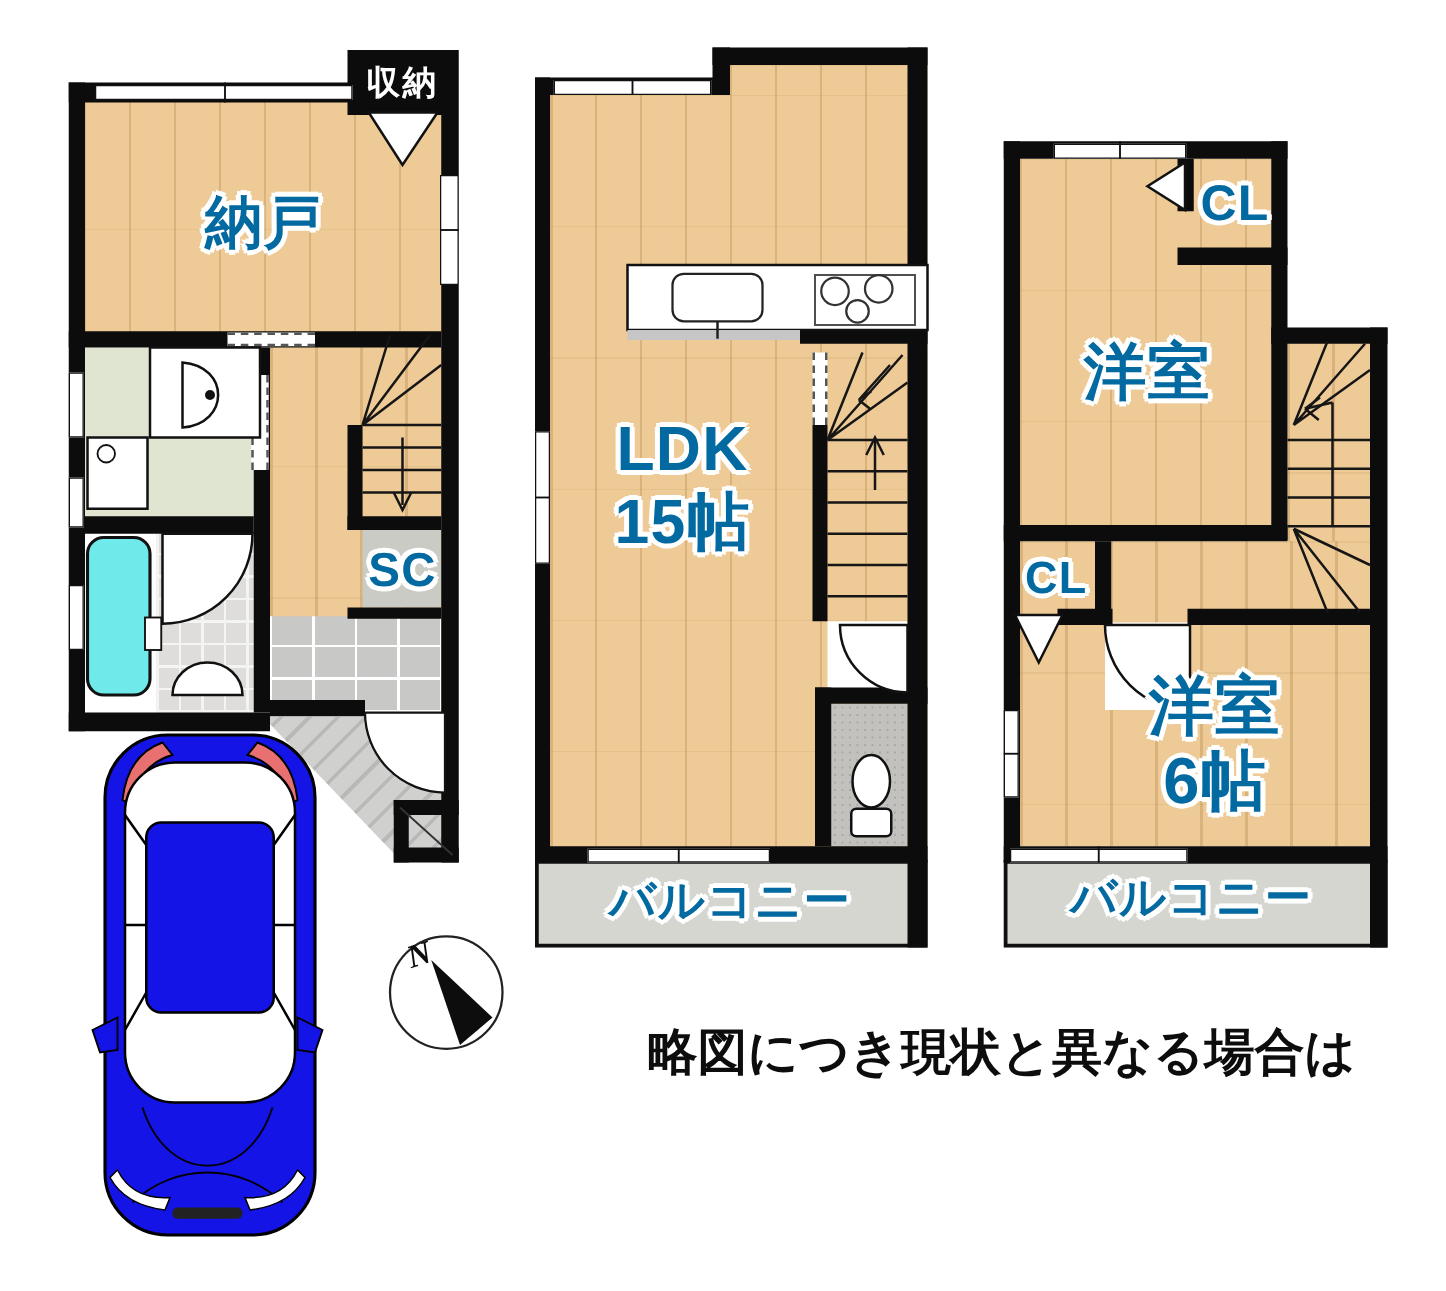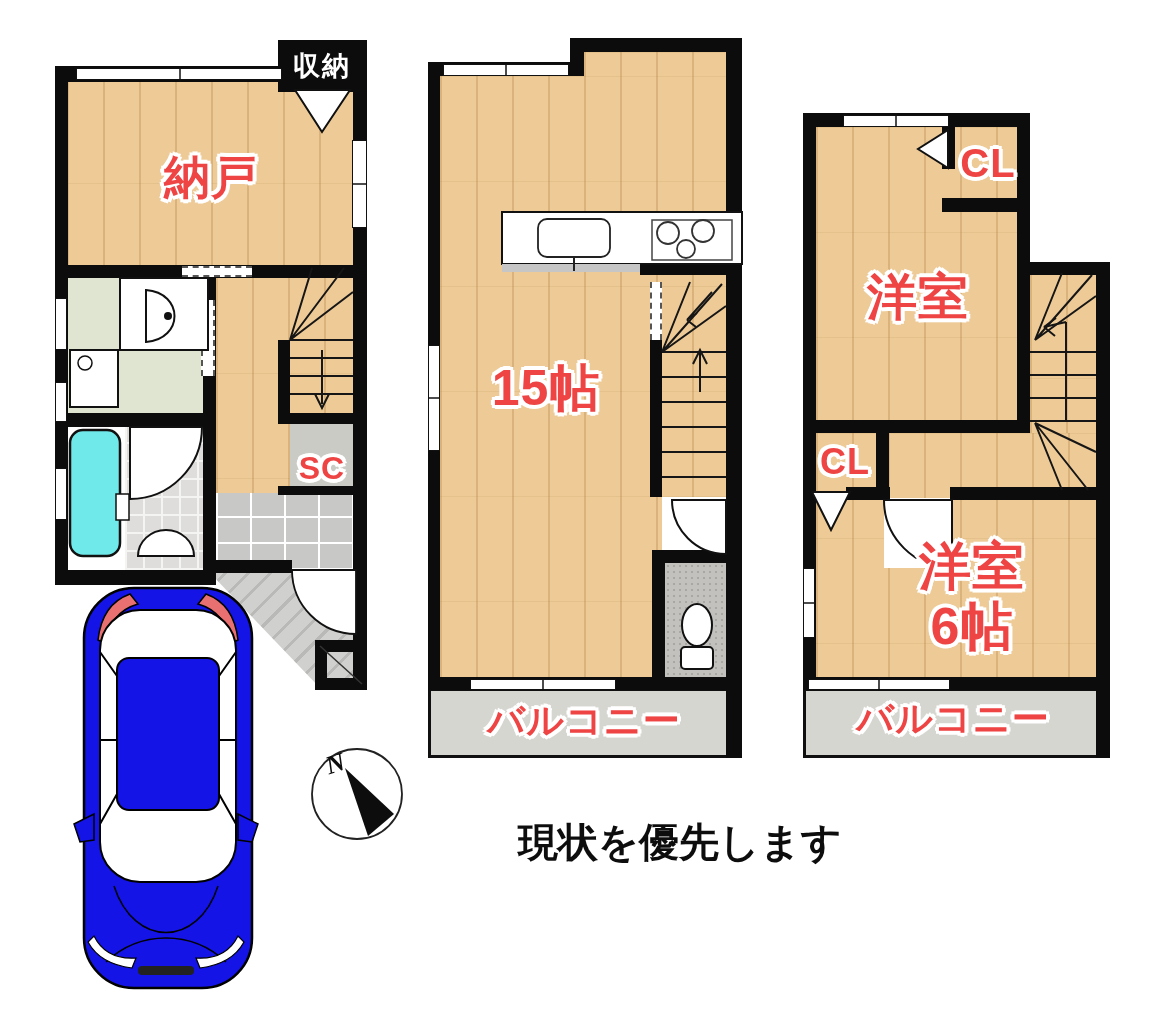--- a/index.html
+++ b/index.html
@@ -23,21 +23,21 @@
           background-image:
             repeating-linear-gradient(0deg,#f4f4f2 0 2px, rgba(0,0,0,0) 2px 18px),
             repeating-linear-gradient(90deg,#f4f4f2 0 2px, rgba(0,0,0,0) 2px 18px); }
   .graysolid { position:absolute; background:var(--sc-floor,#cbcbc5); }
   .speckle { position:absolute; background-color:var(--toilet-floor,#c2c1be);
           background-image:radial-gradient(#a8a7a4 1px, rgba(0,0,0,0) 1px); background-size:6px 6px; }
   .balcony { position:absolute; background:var(--balcony-floor,#d6d6d1); border:3px solid #101010; }
   .porch { position:absolute; left:205px; top:573px; width:162px; height:117px;
            background:repeating-linear-gradient(135deg,#d0d0ce 0 13px,#b9b9b7 13px 16px);
            clip-path:polygon(3.1% 0, 53.7% 0, 96.9% 58.1%, 96.9% 100%, 72.2% 100%); }
-  .olabel { position:absolute; transform:translate(-50%,-50%); text-align:center; color:#ef4444;
+  .olabel { position:absolute; transform:translate(-50%,-50%); text-align:center; color:#0369a1;
             font-weight:700; line-height:1.16; white-space:nowrap; letter-spacing:1px;
             text-shadow:-3px -3px 0 #fff,3px -3px 0 #fff,-3px 3px 0 #fff,3px 3px 0 #fff,
                         -4px 0 0 #fff,4px 0 0 #fff,0 -4px 0 #fff,0 4px 0 #fff; }
   .olabel span { display:block; }
   .boxlabel { position:absolute; transform:translate(-50%,-50%); color:#fff; font-weight:700;
               white-space:nowrap; letter-spacing:2px; }
   .note { position:absolute; left:518px; top:818px; color:#0d0d0d; font-size:40px; font-weight:700;
           line-height:1.22; letter-spacing:0px; }
   svg.overlay { position:absolute; left:0; top:0; pointer-events:none; }
 </style>
@@ -217,39 +217,40 @@
       <rect x="138" y="966" width="56" height="9" rx="4" fill="#222" stroke="none"></rect>
     </g>
   </svg>
 
   <div class="boxlabel" style="left:322px;top:66px;font-size:27px">収納</div>
 
   <div class="olabel" style="left:211px;top:178px;font-size:46px">
     <span>納戸</span>
   </div>
 
-  <div class="olabel" style="left:322px;top:469px;font-size:32px">SC</div>
+  <div class="olabel" style="left:322px;top:457px;font-size:38px">SC</div>
 
   <div class="olabel" style="left:546px;top:388px;font-size:50px">
+    <span>LDK</span>
     <span>15帖</span>
   </div>
 
   <div class="olabel" style="left:584px;top:721px;font-size:37px">バルコニー</div>
 
   <div class="olabel" style="left:918px;top:297px;font-size:50px">
     <span>洋室</span>
   </div>
 
   <div class="olabel" style="left:988px;top:163px;font-size:40px">CL</div>
   <div class="olabel" style="left:845px;top:462px;font-size:36px">CL</div>
 
   <div class="olabel" style="left:972px;top:596px;font-size:52px">
     <span>洋室</span>
     <span>6帖</span>
   </div>
 
   <div class="olabel" style="left:953px;top:719px;font-size:37px">バルコニー</div>
 
   <div class="note">
-    <span style="display:block">現状を優先します</span>
+    <span style="display:block">略図につき現状と異なる場合は</span>
   </div>
 
 </div>
 
 </body></html>

